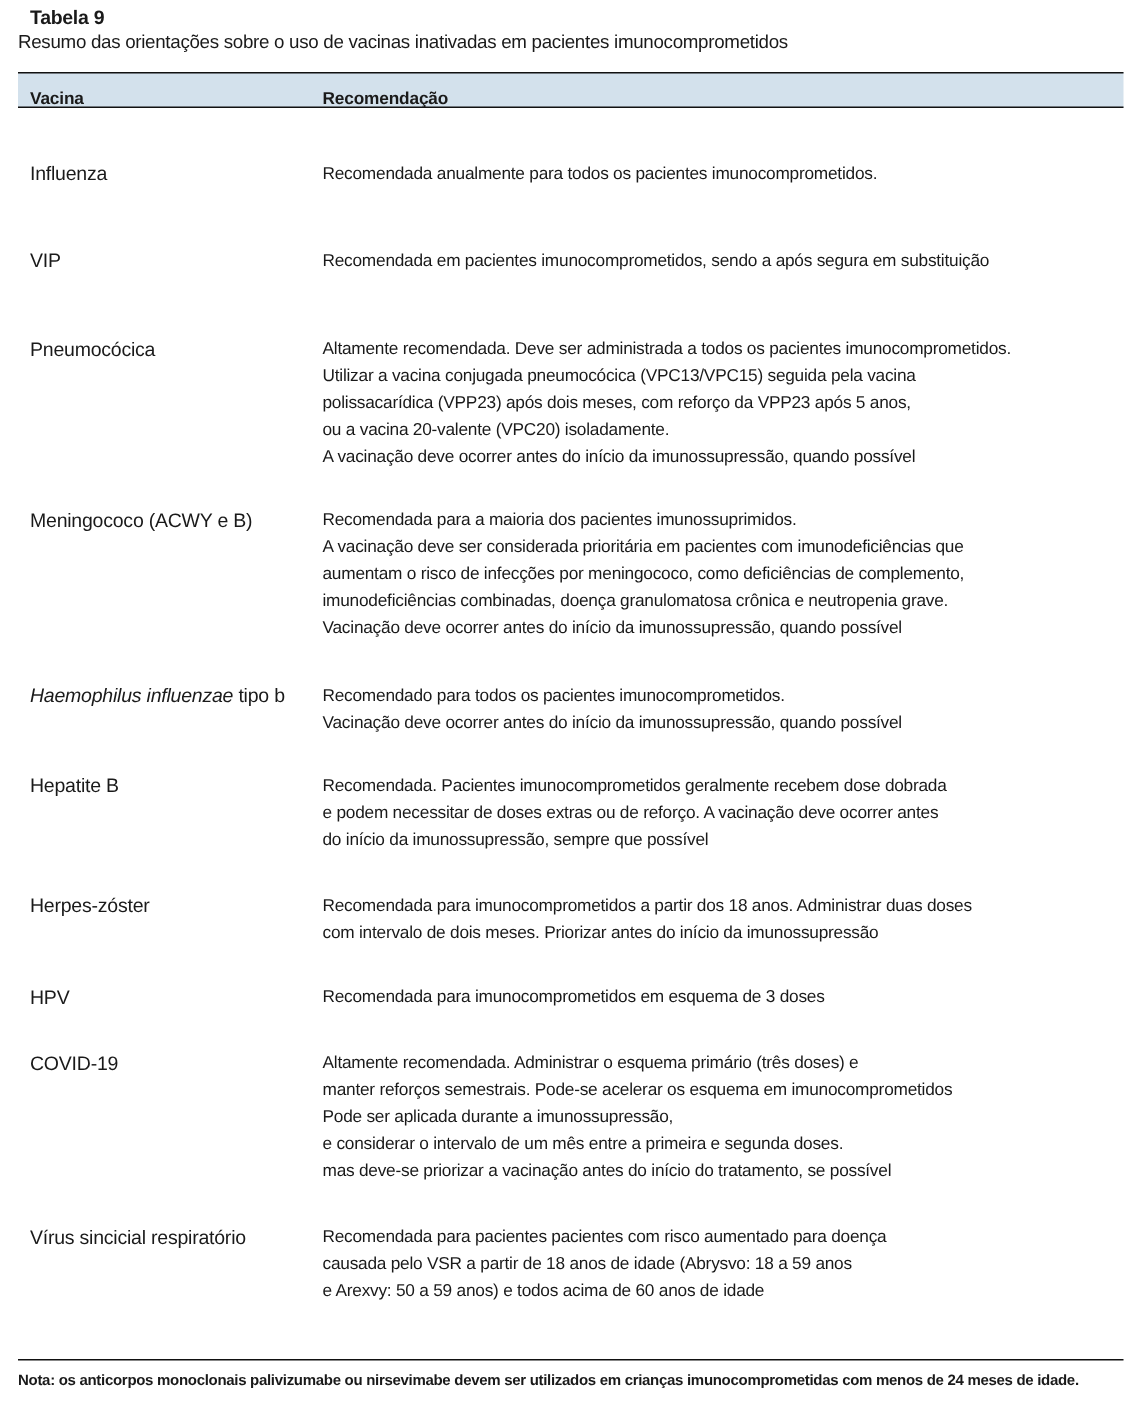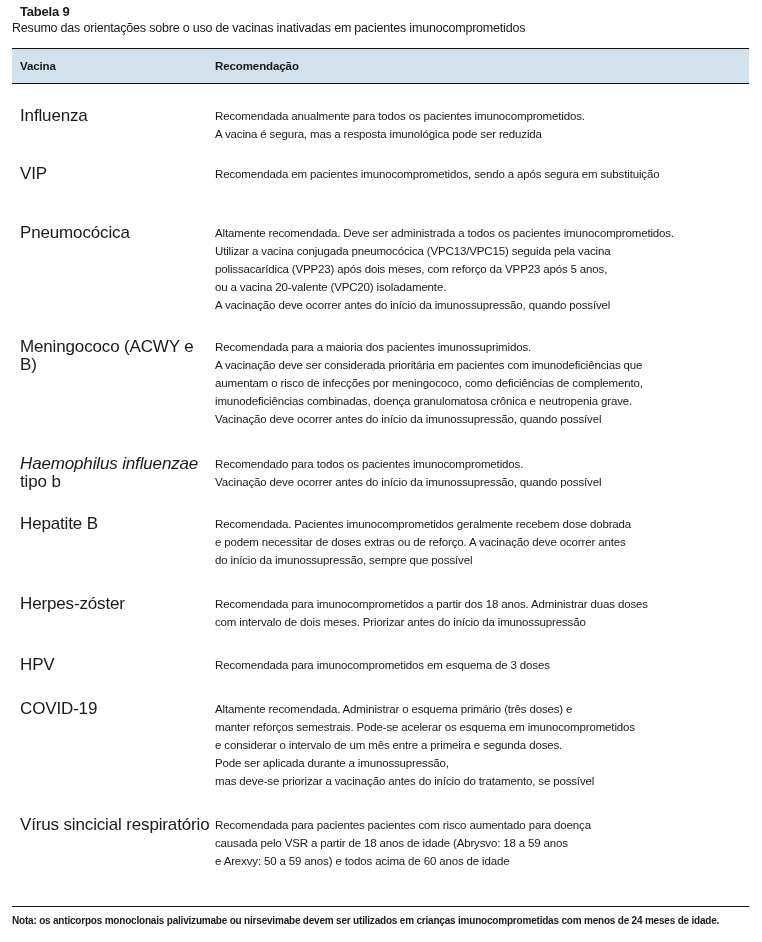--- a/index.html
+++ b/index.html
@@ -9,34 +9,34 @@
   }
   .title {
     position: absolute; left: 20px; top: 4px;
     font-size: 13px; font-weight: bold; letter-spacing: -0.2px;
   }
   .subtitle {
     position: absolute; left: 12px; top: 21px;
     font-size: 12.5px; letter-spacing: -0.2px;
   }
   .header-band {
-    position: absolute; left: 12px; top: 48px; width: 737px; height: 36px;
+    position: absolute; left: 12px; top: 48px; width: 737px; height: 24px;
     background: #d3e1ec;
     border-top: 1.5px solid #111; border-bottom: 1.5px solid #111;
     box-sizing: border-box;
   }
   .hcell {
     position: absolute; top: 11px; font-size: 11.5px; font-weight: bold; letter-spacing: -0.1px;
   }
   .hcell.vac { left: 8px; }
   .hcell.rec { left: 203px; }
   .row { position: absolute; left: 12px; width: 737px; }
   .row .vac {
     position: absolute; left: 8px; top: 0; width: 190px;
-    font-size: 17px; line-height: 18px; letter-spacing: -0.15px;
+    font-size: 13px; line-height: 18px; letter-spacing: -0.15px;
   }
   .row .rec {
     position: absolute; left: 203px; top: 0; width: 530px;
     font-size: 11.5px; line-height: 18px; letter-spacing: -0.15px;
   }
   .row .rec .line { display: block; white-space: nowrap; }
   .footer-rule {
     position: absolute; left: 12px; top: 906px; width: 737px; height: 0;
     border-top: 1.5px solid #111;
   }
@@ -54,21 +54,20 @@
 
 <div class="header-band" style="background: rgb(211, 225, 236);">
   <span class="hcell vac">Vacina</span>
   <span class="hcell rec">Recomendação</span>
 </div>
 
 <div class="row" style="top:107px;">
   <div class="vac">Influenza</div>
   <div class="rec">
     <span class="line">Recomendada anualmente para todos os pacientes imunocomprometidos.</span>
-    <span class="line">A vacina é segura, mas a resposta imunológica pode ser reduzida</span>
   </div>
 </div>
 
 <div class="row" style="top:165px;">
   <div class="vac">VIP</div>
   <div class="rec">
     <span class="line">Recomendada em pacientes imunocomprometidos, sendo a após segura em substituição</span>
   </div>
 </div>
 
@@ -124,22 +123,22 @@
   <div class="rec">
     <span class="line">Recomendada para imunocomprometidos em esquema de 3 doses</span>
   </div>
 </div>
 
 <div class="row" style="top:700px;">
   <div class="vac">COVID-19</div>
   <div class="rec">
     <span class="line">Altamente recomendada. Administrar o esquema primário (três doses) e</span>
     <span class="line">manter reforços semestrais. Pode-se acelerar os esquema em imunocomprometidos</span>
+    <span class="line">Pode ser aplicada durante a imunossupressão,</span>
     <span class="line">e considerar o intervalo de um mês entre a primeira e segunda doses.</span>
-    <span class="line">Pode ser aplicada durante a imunossupressão,</span>
     <span class="line">mas deve-se priorizar a vacinação antes do início do tratamento, se possível</span>
   </div>
 </div>
 
 <div class="row" style="top:816px;">
   <div class="vac">Vírus sincicial respiratório</div>
   <div class="rec">
     <span class="line">Recomendada para pacientes pacientes com risco aumentado para doença</span>
     <span class="line">causada pelo VSR a partir de 18 anos de idade (Abrysvo: 18 a 59 anos</span>
     <span class="line">e Arexvy: 50 a 59 anos) e todos acima de 60 anos de idade</span>

